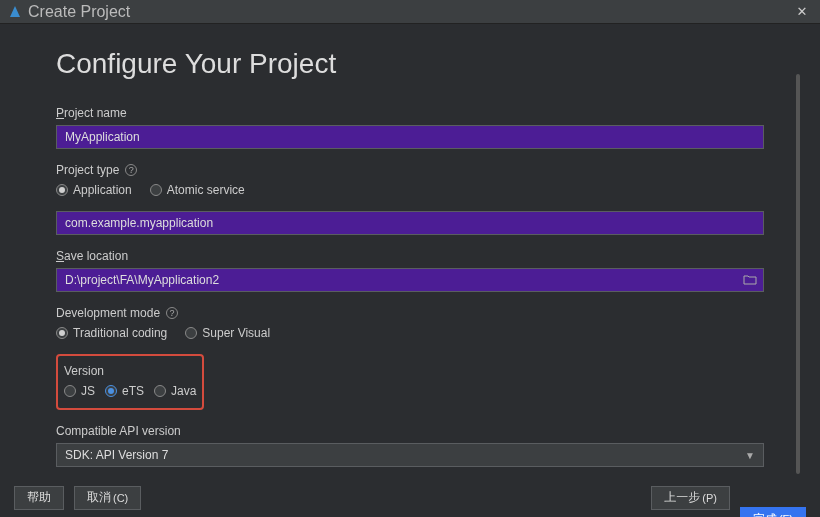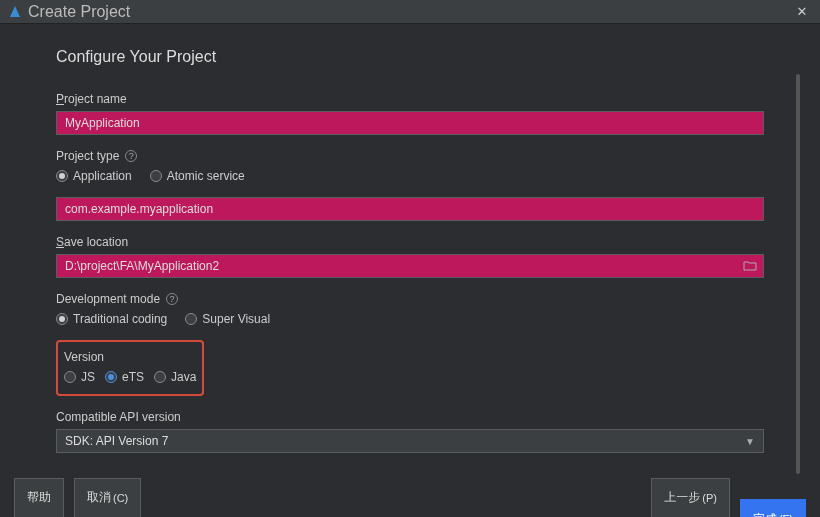--- a/index.html
+++ b/index.html
@@ -48,21 +48,21 @@
   .scrollbar {
     position: absolute;
     top: 50px;
     right: 20px;
     width: 4px;
     height: 400px;
     background: #555;
     border-radius: 2px;
   }
   h1.page-title {
-    font-size: 16px;
+    font-size: 28px;
     font-weight: 400;
     color: #dddddd;
     margin-bottom: 26px;
   }
   .field { margin-bottom: 14px; }
   .label {
     font-size: 12px;
     color: #cccccc;
     margin-bottom: 5px;
     display: flex;
@@ -77,21 +77,21 @@
     border-radius: 50%;
     color: #aaa;
     font-size: 9px;
     align-items: center;
     justify-content: center;
     line-height: 1;
   }
   .text-input {
     width: 100%;
     height: 24px;
-    background: #be185d;
+    background: #4c1d95;
     border: 1px solid #5a5d60;
     color: #dddddd;
     padding: 0 8px;
     font-size: 12px;
     font-family: inherit;
     outline: none;
     display: flex;
     align-items: center;
   }
   .text-input.with-icon { position: relative; padding-right: 28px; }
@@ -159,21 +159,21 @@
     position: absolute;
     left: 0; right: 0; bottom: 0;
     height: 40px;
     display: flex;
     align-items: center;
     padding: 0 14px;
     gap: 10px;
     border-top: 1px solid #2b2d30;
   }
   .btn {
-    height: 40px;
+    height: 24px;
     border: 1px solid #5a5d60;
     background: #3c3f41;
     color: #dddddd;
     padding: 8px 12px;
     font-size: 12px;
     display: inline-flex;
     align-items: center;
     justify-content: center;
   }
   .btn.primary {

